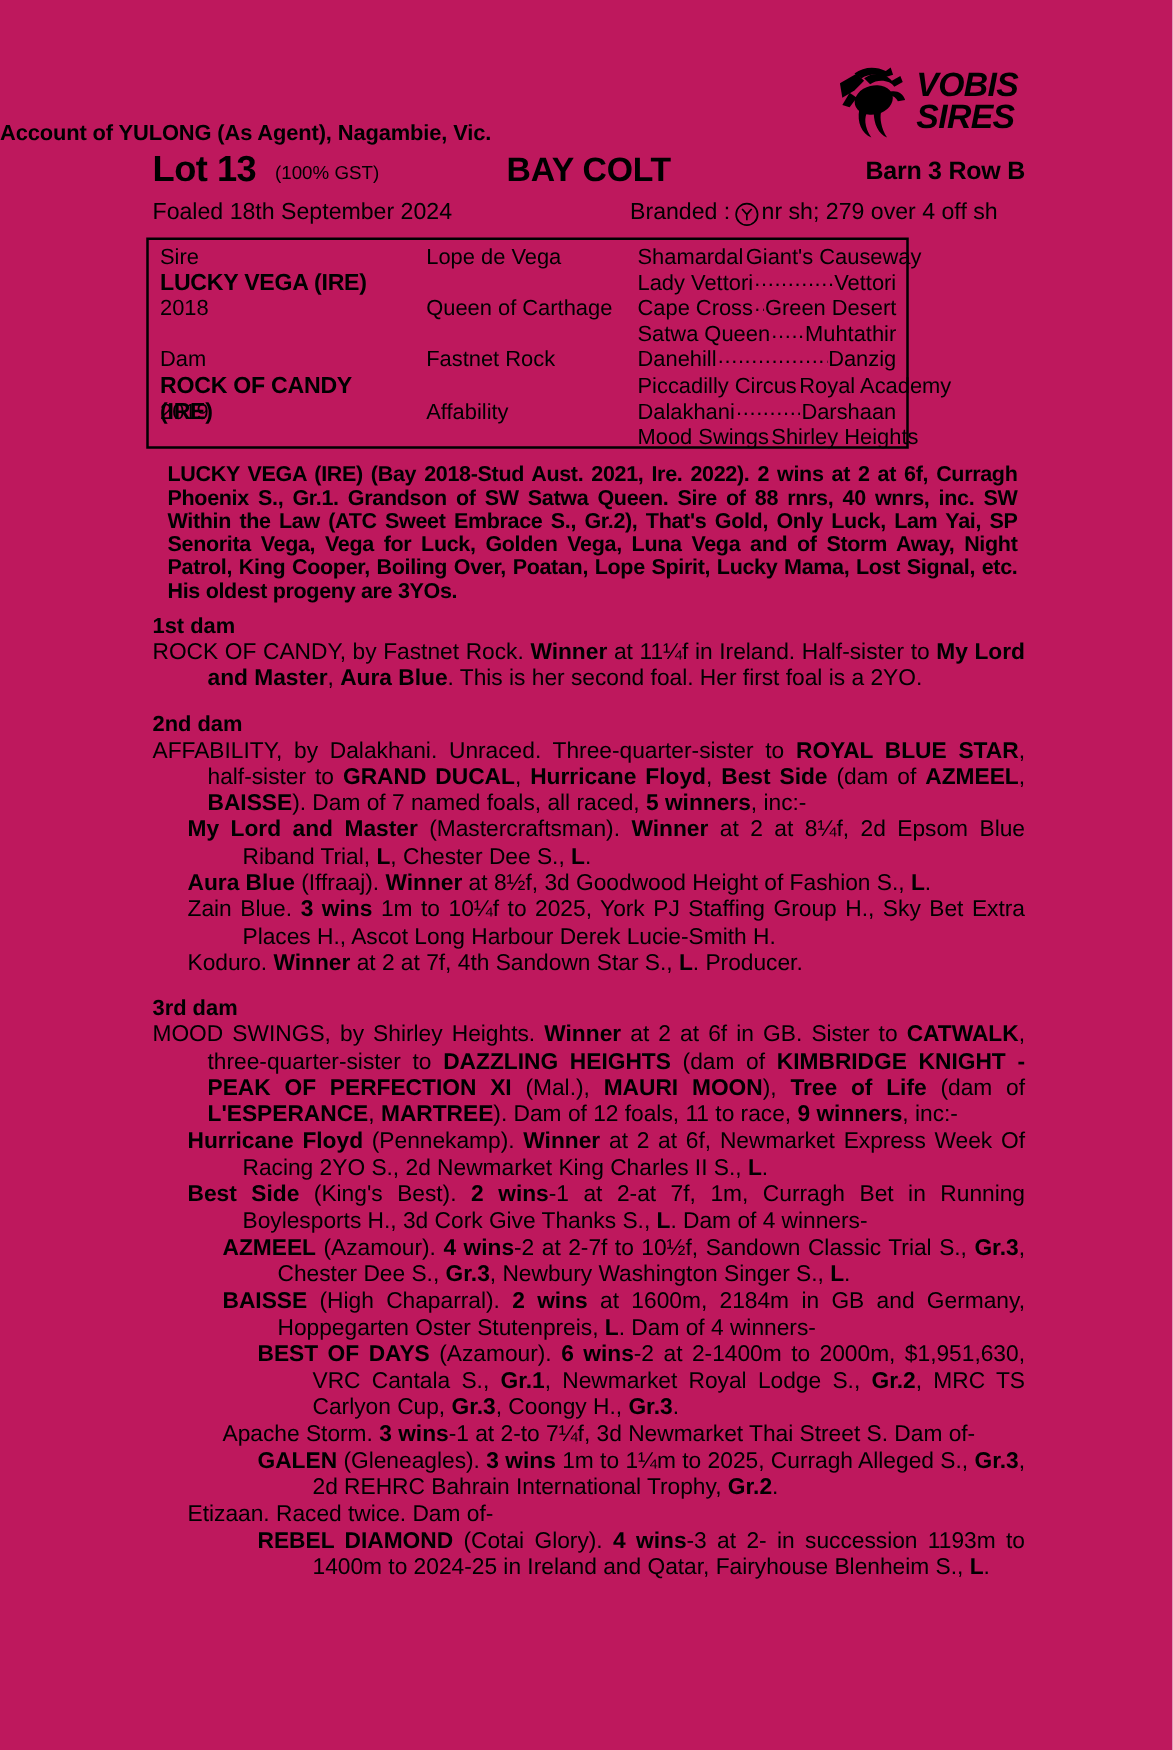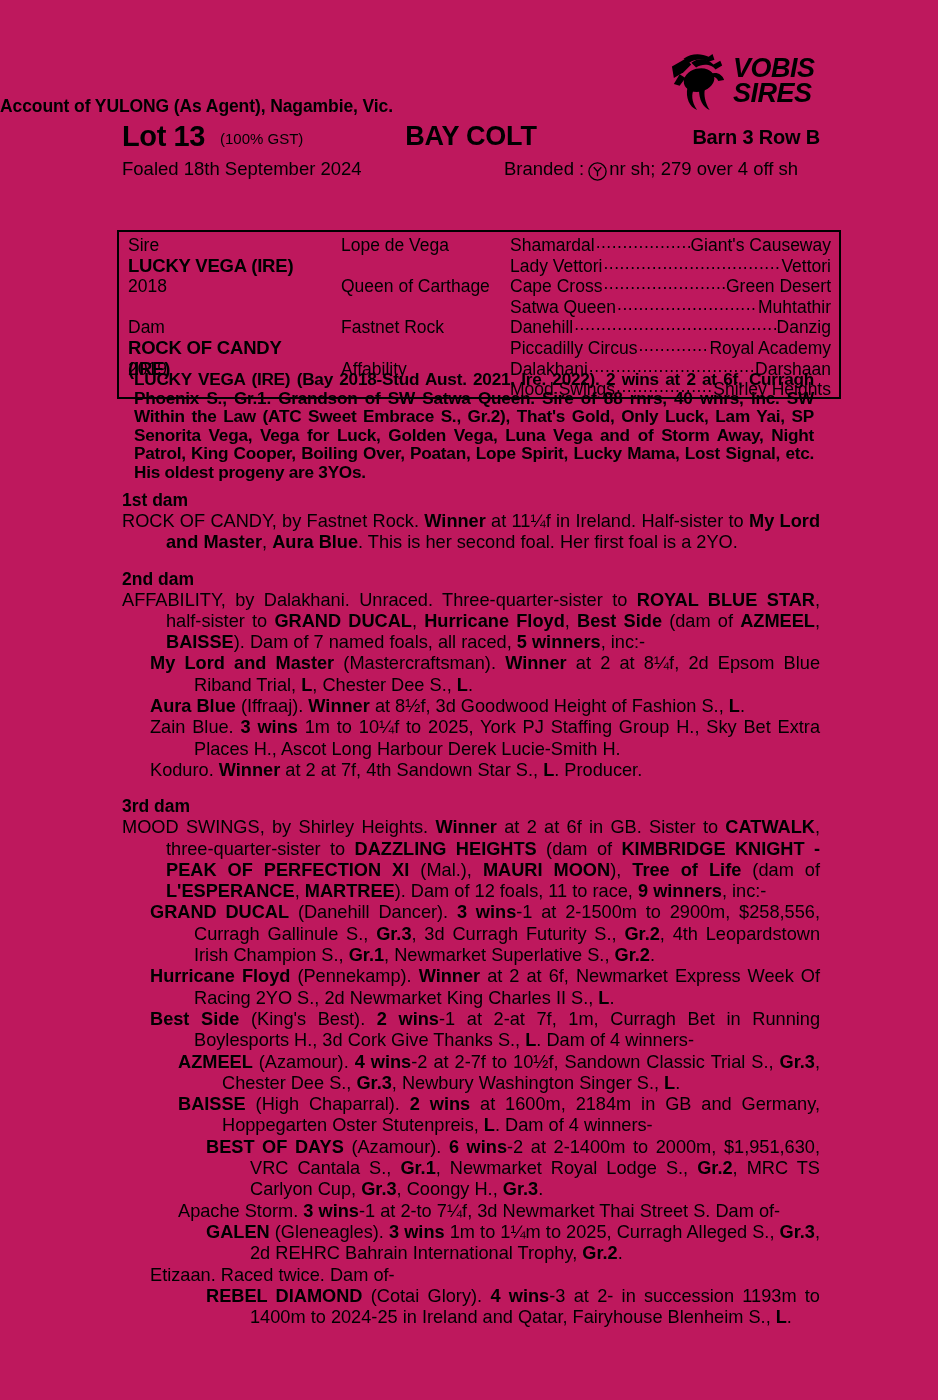--- a/index.html
+++ b/index.html
@@ -109,25 +109,24 @@
     margin: 0 1px 0 3px;
     position: relative;
     top: 2px;
   }
 
   
   .ped-box {
     position: absolute;
     left: 117px;
     top: 190px;
-    width: 724px;
+    width: 610px;
     height: 169px;
     border: 2px solid #000;
     box-sizing: border-box;
-    margin-top: 40px;
   }
   .ped-grid {
     position: relative;
     width: 100%; height: 100%;
   }
   .ped-row {
     position: absolute;
     left: 0; right: 0;
     height: 20.6px;
     font-size: 17.5px;
@@ -352,21 +351,20 @@
       <div class="dam-head">1st dam</div>
       <p class="entry lv1">ROCK OF CANDY, by Fastnet Rock. <b>Winner</b> at 11¼f in Ireland. Half-sister to <b>My Lord and Master</b>, <b>Aura Blue</b>. This is her second foal. Her first foal is a 2YO.</p>
       <div class="dam-head">2nd dam</div>
       <p class="entry lv1">AFFABILITY, by Dalakhani. Unraced. Three-quarter-sister to <b>ROYAL BLUE STAR</b>, half-sister to <b>GRAND DUCAL</b>, <b>Hurricane Floyd</b>, <b>Best Side</b> (dam of <b>AZMEEL</b>, <b>BAISSE</b>). Dam of 7 named foals, all raced, <b>5 winners</b>, inc:-</p>
       <p class="entry lv2"><b>My Lord and Master</b> (Mastercraftsman). <b>Winner</b> at 2 at 8¼f, 2d Epsom Blue Riband Trial, <b>L</b>, Chester Dee S., <b>L</b>.</p>
       <p class="entry lv2"><b>Aura Blue</b> (Iffraaj). <b>Winner</b> at 8½f, 3d Goodwood Height of Fashion S., <b>L</b>.</p>
       <p class="entry lv2">Zain Blue. <b>3 wins</b> 1m to 10¼f to 2025, York PJ Staffing Group H., Sky Bet Extra Places H., Ascot Long Harbour Derek Lucie-Smith H.</p>
       <p class="entry lv2">Koduro. <b>Winner</b> at 2 at 7f, 4th Sandown Star S., <b>L</b>. Producer.</p>
       <div class="dam-head">3rd dam</div>
       <p class="entry lv1">MOOD SWINGS, by Shirley Heights. <b>Winner</b> at 2 at 6f in GB. Sister to <b>CATWALK</b>, three-quarter-sister to <b>DAZZLING HEIGHTS</b> (dam of <b>KIMBRIDGE KNIGHT - PEAK OF PERFECTION XI</b> (Mal.), <b>MAURI MOON</b>), <b>Tree of Life</b> (dam of <b>L'ESPERANCE</b>, <b>MARTREE</b>). Dam of 12 foals, 11 to race, <b>9 winners</b>, inc:-</p>
-      <p class="entry lv2"><b>GRAND DUCAL</b> (Danehill Dancer). <b>3 wins</b>-1 at 2-1500m to 2900m, $258,556, Curragh Gallinule S., <b>Gr.3</b>, 3d Curragh Futurity S., <b>Gr.2</b>, 4th Leopardstown Irish Champion S., <b>Gr.1</b>, Newmarket Superlative S., <b>Gr.2</b>.</p>
       <p class="entry lv2"><b>Hurricane Floyd</b> (Pennekamp). <b>Winner</b> at 2 at 6f, Newmarket Express Week Of Racing 2YO S., 2d Newmarket King Charles II S., <b>L</b>.</p>
       <p class="entry lv2"><b>Best Side</b> (King's Best). <b>2 wins</b>-1 at 2-at 7f, 1m, Curragh Bet in Running Boylesports H., 3d Cork Give Thanks S., <b>L</b>. Dam of 4 winners-</p>
       <p class="entry lv3"><b>AZMEEL</b> (Azamour). <b>4 wins</b>-2 at 2-7f to 10½f, Sandown Classic Trial S., <b>Gr.3</b>, Chester Dee S., <b>Gr.3</b>, Newbury Washington Singer S., <b>L</b>.</p>
       <p class="entry lv3"><b>BAISSE</b> (High Chaparral). <b>2 wins</b> at 1600m, 2184m in GB and Germany, Hoppegarten Oster Stutenpreis, <b>L</b>. Dam of 4 winners-</p>
       <p class="entry lv4"><b>BEST OF DAYS</b> (Azamour). <b>6 wins</b>-2 at 2-1400m to 2000m, $1,951,630, VRC Cantala S., <b>Gr.1</b>, Newmarket Royal Lodge S., <b>Gr.2</b>, MRC TS Carlyon Cup, <b>Gr.3</b>, Coongy H., <b>Gr.3</b>.</p>
       <p class="entry lv3">Apache Storm. <b>3 wins</b>-1 at 2-to 7¼f, 3d Newmarket Thai Street S. Dam of-</p>
       <p class="entry lv4"><b>GALEN</b> (Gleneagles). <b>3 wins</b> 1m to 1¼m to 2025, Curragh Alleged S., <b>Gr.3</b>, 2d REHRC Bahrain International Trophy, <b>Gr.2</b>.</p>
       <p class="entry lv2">Etizaan. Raced twice. Dam of-</p>
       <p class="entry lv4"><b>REBEL DIAMOND</b> (Cotai Glory). <b>4 wins</b>-3 at 2- in succession 1193m to 1400m to 2024-25 in Ireland and Qatar, Fairyhouse Blenheim S., <b>L</b>.</p>
     </div>

